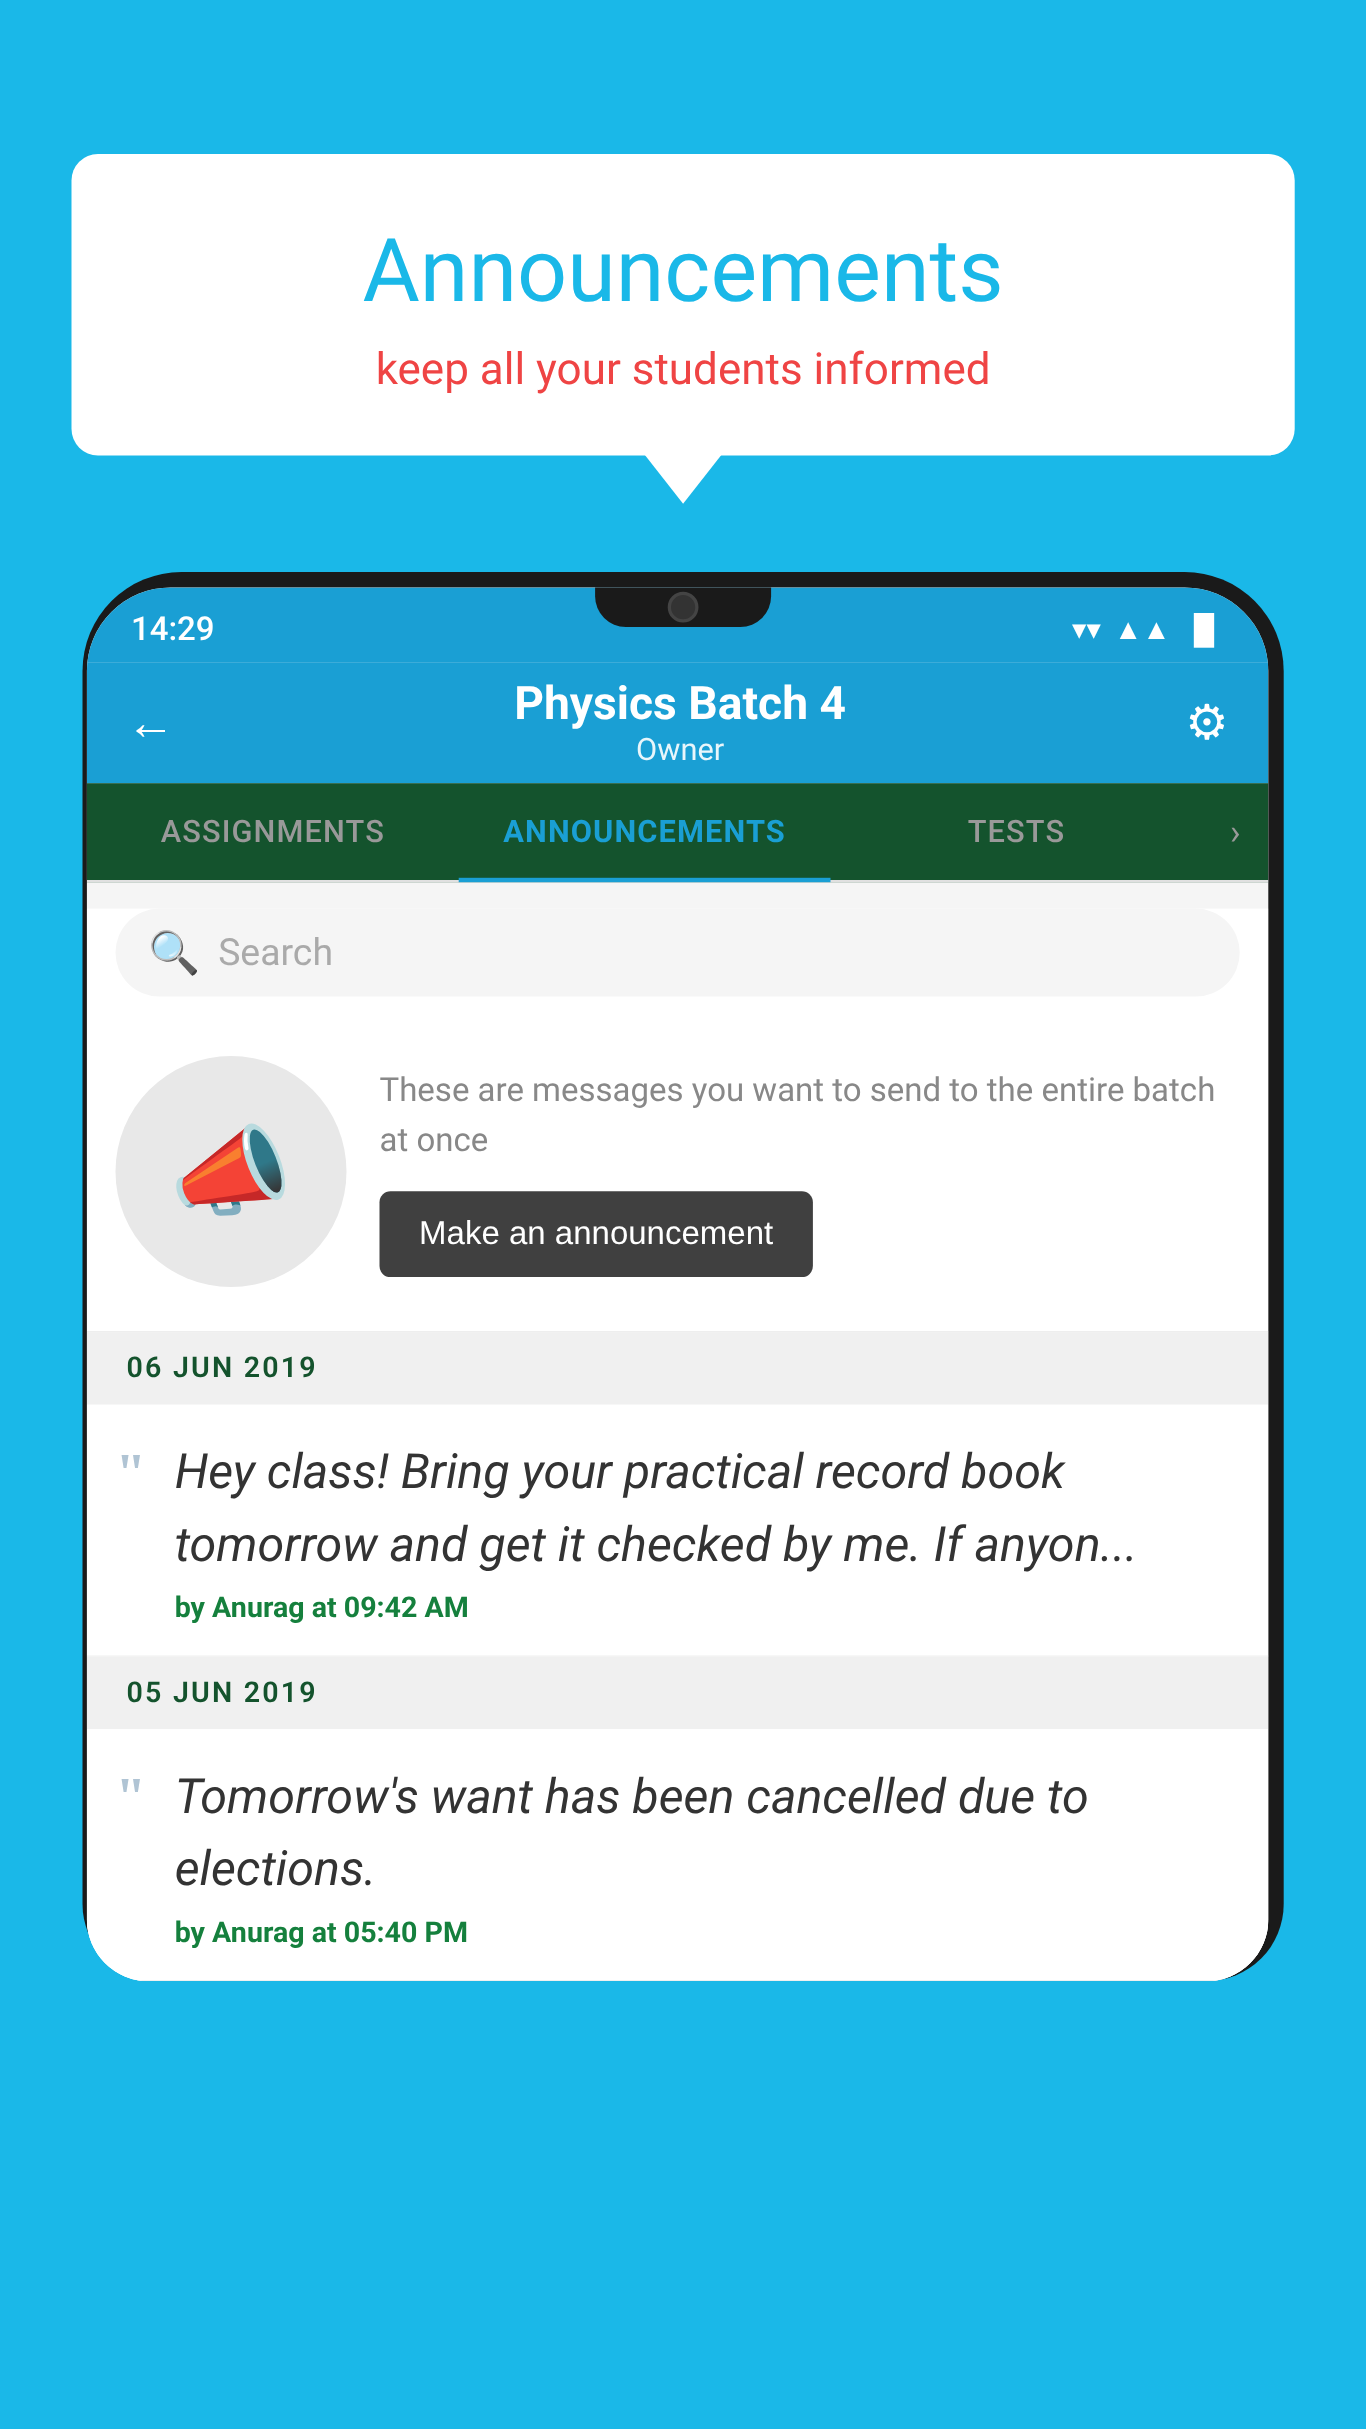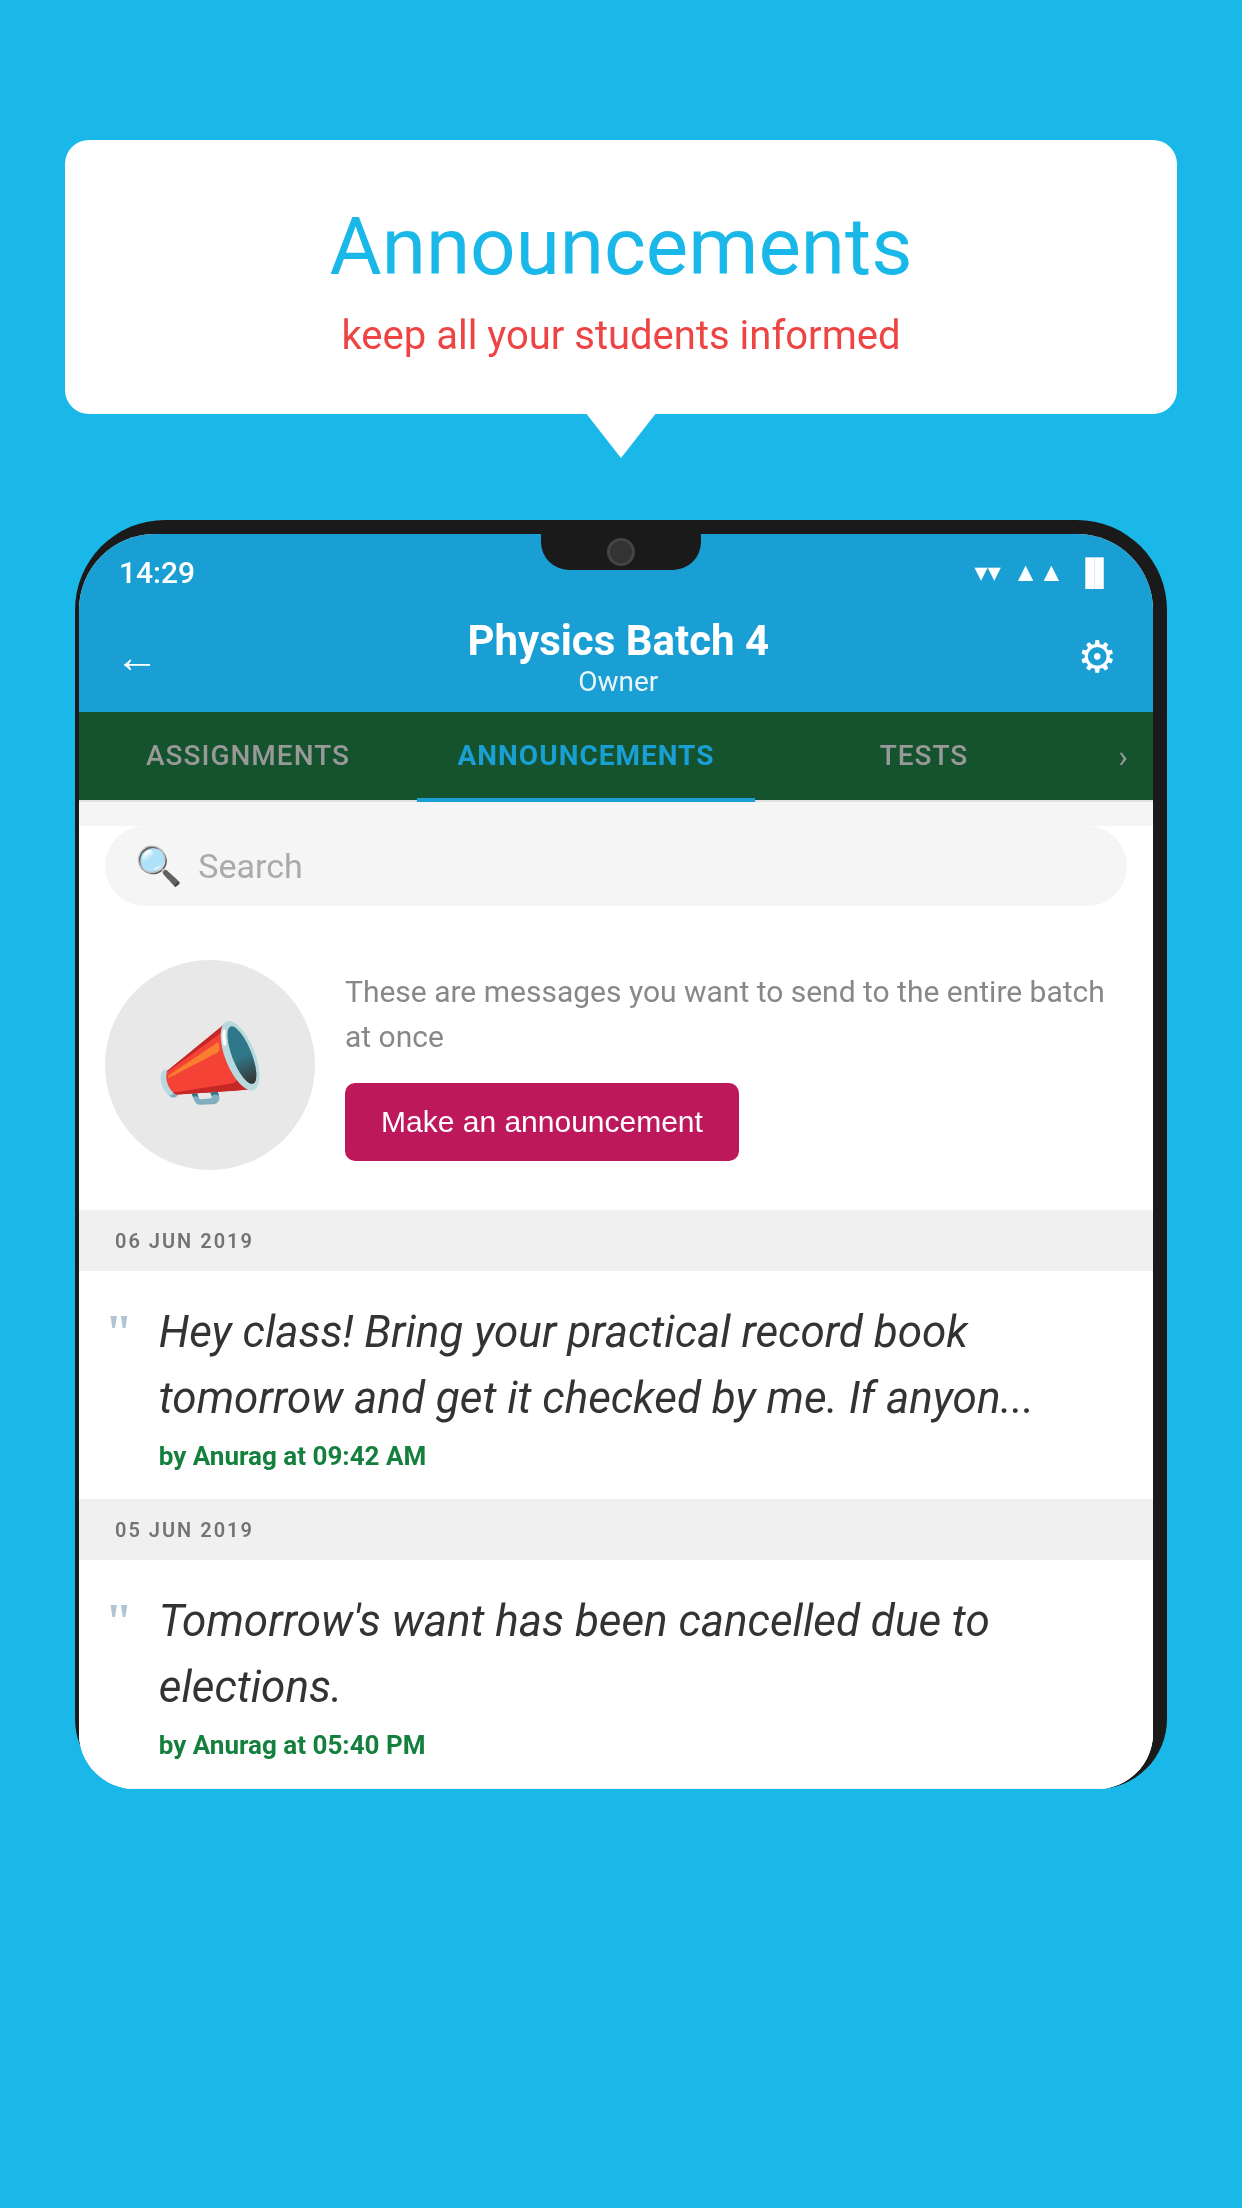--- a/index.html
+++ b/index.html
@@ -236,38 +236,38 @@
     .cta-right {
       flex: 1;
     }
     .cta-description {
       font-size: 30px;
       color: #888;
       line-height: 1.5;
       margin-bottom: 24px;
     }
     .cta-button {
-      background: #be185d;
+      background: #404040;
       color: white;
       border: none;
       border-radius: 10px;
       padding: 22px 36px;
       font-size: 30px;
       font-weight: 500;
       cursor: pointer;
       display: inline-block;
     }
 
     
     .date-separator {
       background: #f0f0f0;
       padding: 18px 36px;
-      font-size: 20px;
+      font-size: 26px;
       font-weight: 600;
-      color: #737373;
+      color: #14532d;
       letter-spacing: 2px;
     }
 
     
     .announcement-item {
       display: flex;
       align-items: flex-start;
       padding: 28px 26px 28px;
       background: white;
       border-bottom: 1px solid #f0f0f0;

